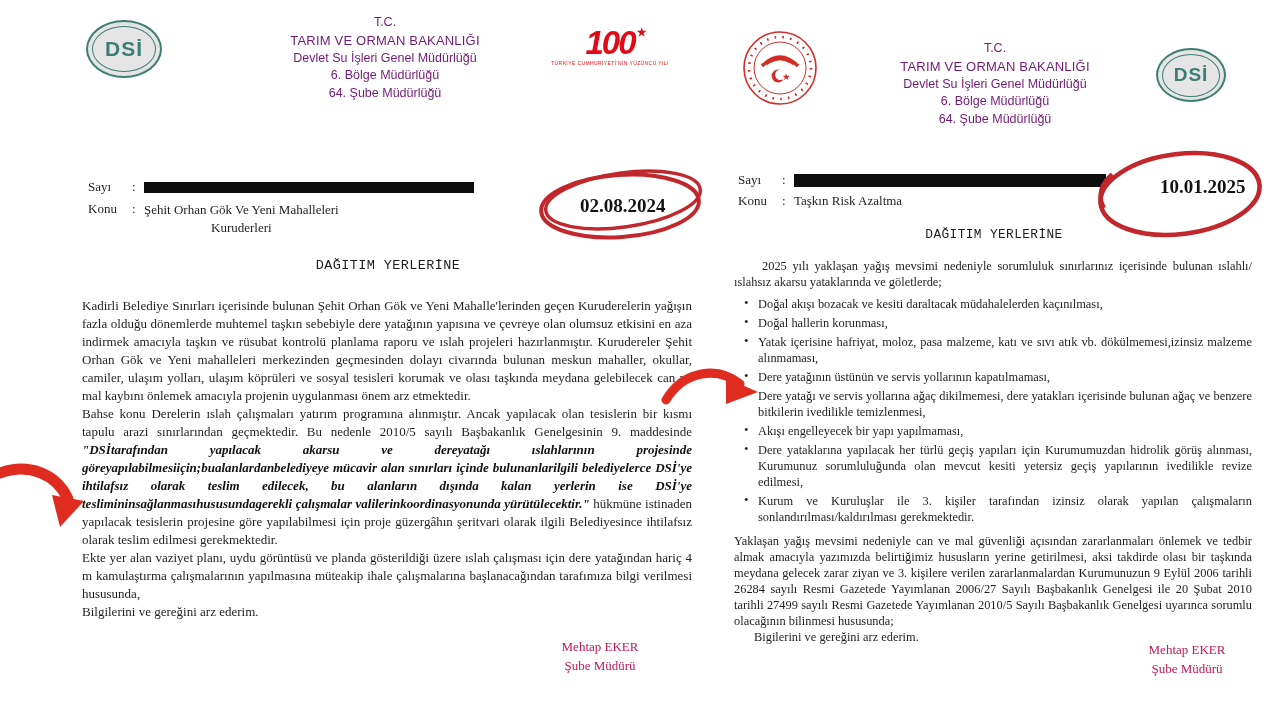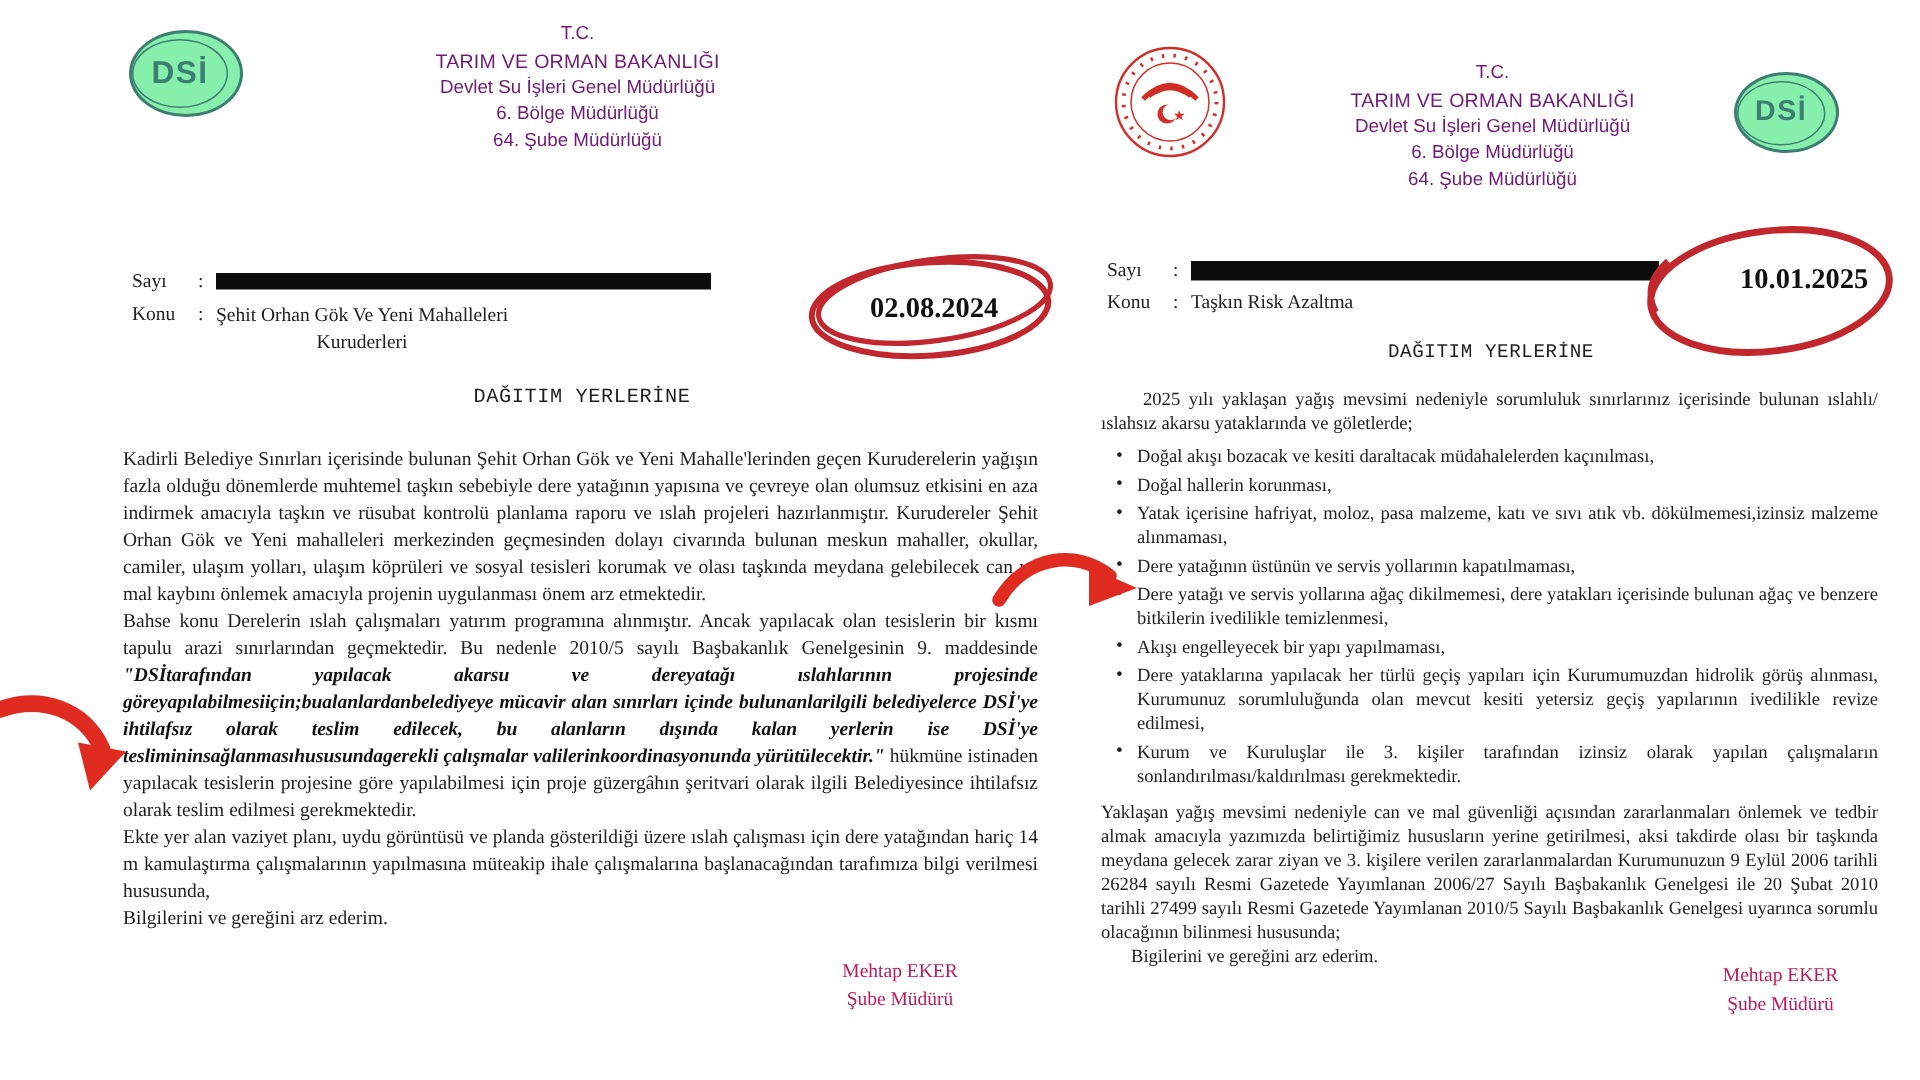--- a/index.html
+++ b/index.html
@@ -12,21 +12,21 @@
   #letter-right{left:732px;width:524px;}
 
   
   .hdr-text{position:absolute;text-align:center;
             font-family:"Liberation Sans", sans-serif;color:#701a75;
             font-size:12.5px;line-height:1.4;}
   .hdr-text .l2{font-size:13px;letter-spacing:.2px;}
 
   
   .dsi-logo{position:absolute;border:2px solid #3d7e72;border-radius:50%;
-            display:flex;align-items:center;justify-content:flex-start;background:#86efac;}
+            display:flex;align-items:center;justify-content:center;background:#e5e5e5;}
   .dsi-inner{border:1px solid #3d7e72;border-radius:50%;width:86%;height:82%;
              display:flex;align-items:center;justify-content:center;}
   .dsi-txt{font-family:"Liberation Sans", sans-serif;font-weight:700;
            color:#3d7e72;letter-spacing:1px;}
 
   
   .cent{position:absolute;text-align:center;font-family:"Liberation Sans", sans-serif;}
   .cent-num{font-size:33px;font-weight:800;color:#e30a17;letter-spacing:-2px;
             line-height:1;font-style:italic;position:relative;display:inline-block;}
   .cent-star{position:absolute;top:1px;right:-10px;font-size:11px;color:#e30a17;font-style:normal;}
@@ -74,20 +74,27 @@
     </div>
 
     <div class="hdr-text" style="left:130px;top:14px;width:350px;">
       <div>T.C.</div>
       <div class="l2">TARIM VE ORMAN BAKANLIĞI</div>
       <div>Devlet Su İşleri Genel Müdürlüğü</div>
       <div>6. Bölge Müdürlüğü</div>
       <div>64. Şube Müdürlüğü</div>
     </div>
 
+    <div class="cent" style="left:470px;top:26px;width:120px;">
+      <span class="cent-num">
+        <span>100</span>
+        <span class="cent-star">★</span>
+      </span>
+      <div class="cent-cap">TÜRKİYE CUMHURİYETİ'NİN YÜZÜNCÜ YILI</div>
+    </div>
 
     <div class="kv" style="left:8px;top:179px;width:560px;">
       <span class="lbl">Sayı</span>
       <span class="col">:</span>
       <span class="redact" style="width:330px;height:11px;margin-top:3px;"></span>
     </div>
 
     <div class="kv" style="left:8px;top:201px;width:420px;">
       <span class="lbl">Konu</span>
       <span class="col">:</span>
@@ -101,21 +108,21 @@
     <svg class="annot" style="left:455px;top:162px;" width="170" height="84" viewBox="0 0 170 84">
       <ellipse cx="85" cy="44" rx="79" ry="31" fill="none" stroke="#c1272d" stroke-width="4" transform="rotate(-4 85 44)"></ellipse>
       <ellipse cx="88" cy="38" rx="78" ry="27" fill="none" stroke="#c1272d" stroke-width="3.4" transform="rotate(-8 88 38)"></ellipse>
     </svg>
 
     <div class="salut" style="top:258px;">DAĞITIM YERLERİNE</div>
 
     <div class="body-flow">
       <p>Kadirli Belediye Sınırları içerisinde bulunan Şehit Orhan Gök ve Yeni Mahalle'lerinden geçen Kuruderelerin yağışın fazla olduğu dönemlerde muhtemel taşkın sebebiyle dere yatağının yapısına ve çevreye olan olumsuz etkisini en aza indirmek amacıyla taşkın ve rüsubat kontrolü planlama raporu ve ıslah projeleri hazırlanmıştır. Kurudereler Şehit Orhan Gök ve Yeni mahalleleri merkezinden geçmesinden dolayı civarında bulunan meskun mahaller, okullar, camiler, ulaşım yolları, ulaşım köprüleri ve sosyal tesisleri korumak ve olası taşkında meydana gelebilecek can ve mal kaybını önlemek amacıyla projenin uygulanması önem arz etmektedir.</p>
       <p><span>Bahse konu Derelerin ıslah çalışmaları yatırım programına alınmıştır. Ancak yapılacak olan tesislerin bir kısmı tapulu arazi sınırlarından geçmektedir. Bu nedenle 2010/5 sayılı Başbakanlık Genelgesinin 9. maddesinde </span><span class="bolditalic">"DSİtarafından yapılacak akarsu ve dereyatağı ıslahlarının projesinde göreyapılabilmesiiçin;bualanlardanbelediyeye mücavir alan sınırları içinde bulunanlarilgili belediyelerce DSİ'ye ihtilafsız olarak teslim edilecek, bu alanların dışında kalan yerlerin ise DSİ'ye teslimininsağlanmasıhususundagerekli çalışmalar valilerinkoordinasyonunda yürütülecektir." </span><span>hükmüne istinaden yapılacak tesislerin projesine göre yapılabilmesi için proje güzergâhın şeritvari olarak ilgili Belediyesince ihtilafsız olarak teslim edilmesi gerekmektedir.</span></p>
-      <p>Ekte yer alan vaziyet planı, uydu görüntüsü ve planda gösterildiği üzere ıslah çalışması için dere yatağından hariç 14 m kamulaştırma çalışmalarının yapılmasına müteakip ihale çalışmalarına başlanacağından tarafımıza bilgi verilmesi hususunda,</p>
+      <p>Ekte yer alan vaziyet planı, uydu görüntüsü ve planda gösterildiği üzere ıslah çalışması için dere yatağından hariç 4 m kamulaştırma çalışmalarının yapılmasına müteakip ihale çalışmalarına başlanacağından tarafımıza bilgi verilmesi hususunda,</p>
       <p class="closing">Bilgilerini ve gereğini arz ederim.</p>
     </div>
 
     <div class="sig" style="left:435px;top:638px;width:170px;">
       <div>Mehtap EKER</div>
       <div>Şube Müdürü</div>
     </div>
   </div>
 
   <div class="letter" id="letter-right">

